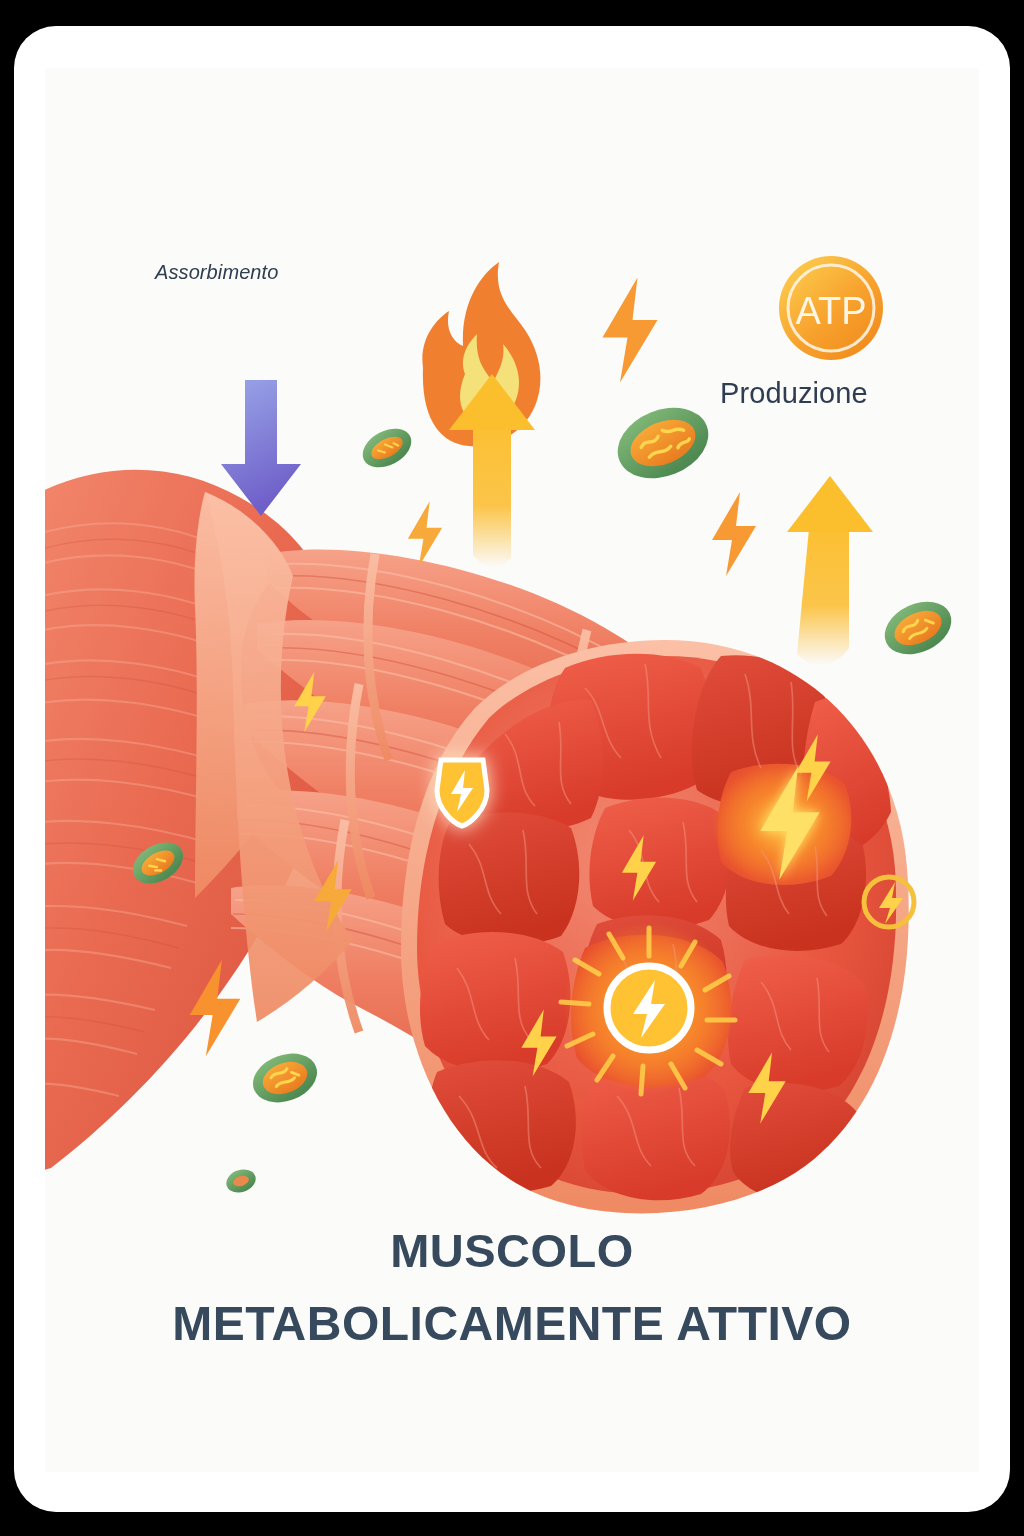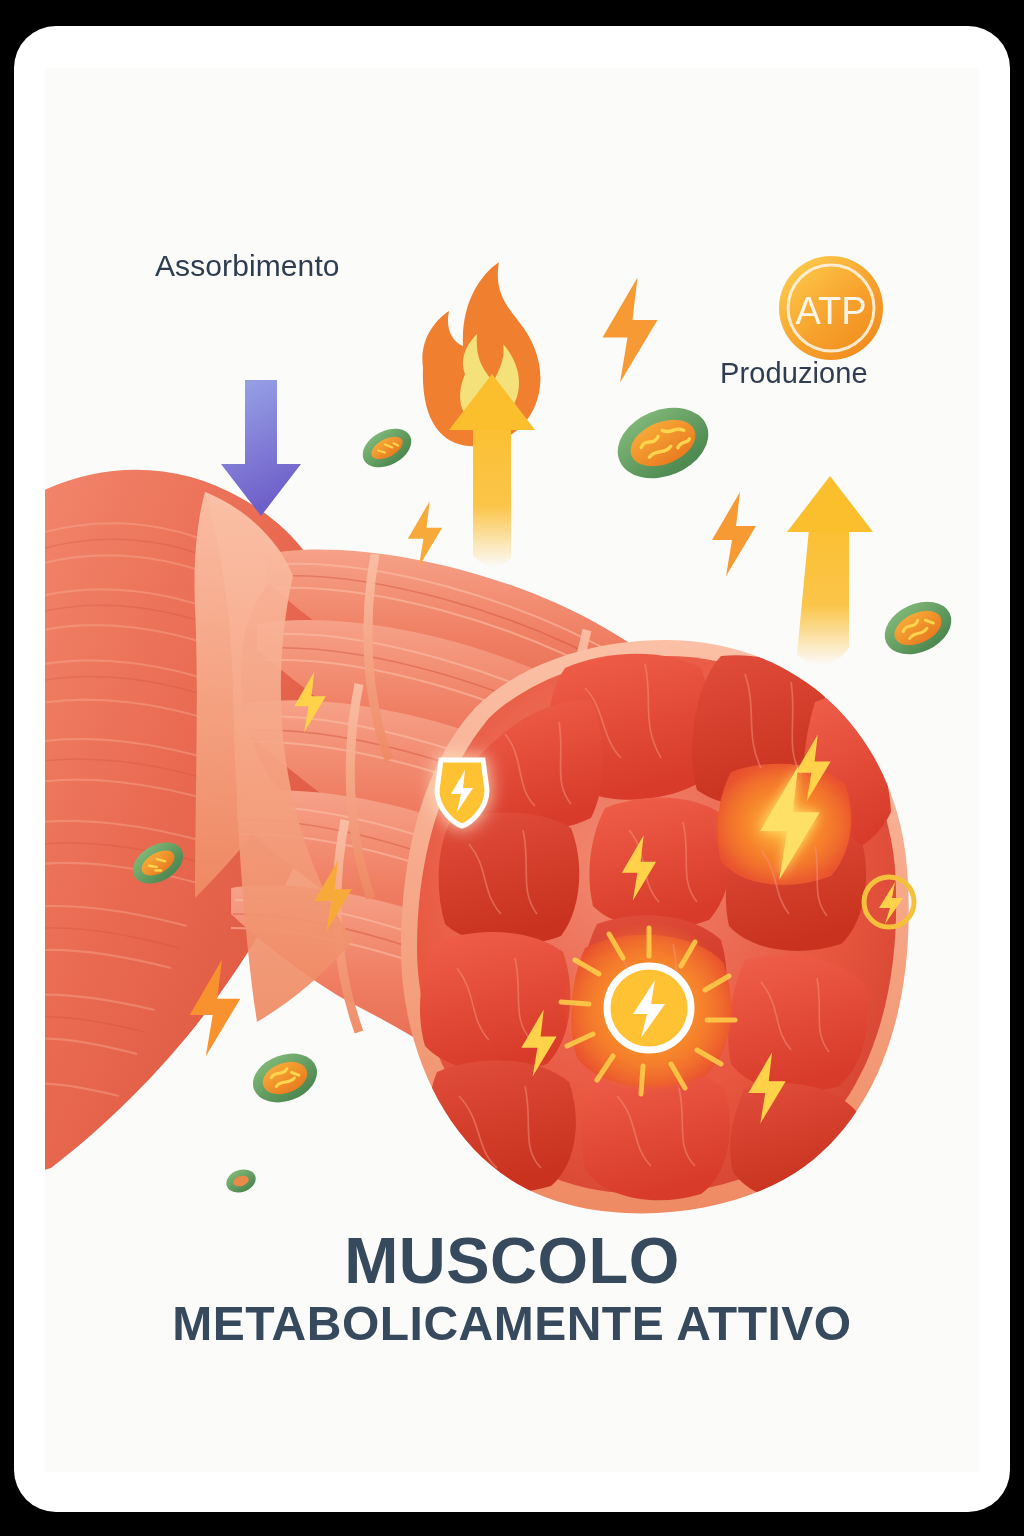--- a/index.html
+++ b/index.html
@@ -7,26 +7,26 @@
 
   .card{position:absolute;left:14px;top:26px;width:996px;height:1486px;
         background:#ffffff;border-radius:42px;overflow:hidden;}
   .panel{position:absolute;left:31px;top:42px;width:934px;height:1404px;
          background:#fbfbfa;overflow:hidden;}
   svg.scene{position:absolute;left:0;top:0;width:934px;height:1404px;}
 
   
   .lbl{position:absolute;color:#2e3d4f;font-weight:400;line-height:1.22;
        letter-spacing:.1px;}
-  #glucose-label{left:110px;top:180px;width:250px;font-size:30px;}
-  #atp-label{left:675px;top:288px;width:220px;font-size:29px;text-align:left;}
+  #glucose-label{left:110px;top:192px;width:250px;font-size:20px;font-style:italic;}
+  #atp-label{left:675px;top:308px;width:220px;font-size:29px;text-align:left;}
 
   .title{position:absolute;left:0;width:934px;text-align:center;color:#37495c;
          font-weight:bold;letter-spacing:.5px;}
-  #title-line1{top:1155px;font-size:65px;}
+  #title-line1{top:1155px;font-size:47px;}
   #title-line2{top:1228px;font-size:48px;}
 </style>
 </head>
 <body>
 
 <div class="card">
   <div class="panel">
 
     <svg class="scene" viewBox="0 0 934 1404">
       <defs>

